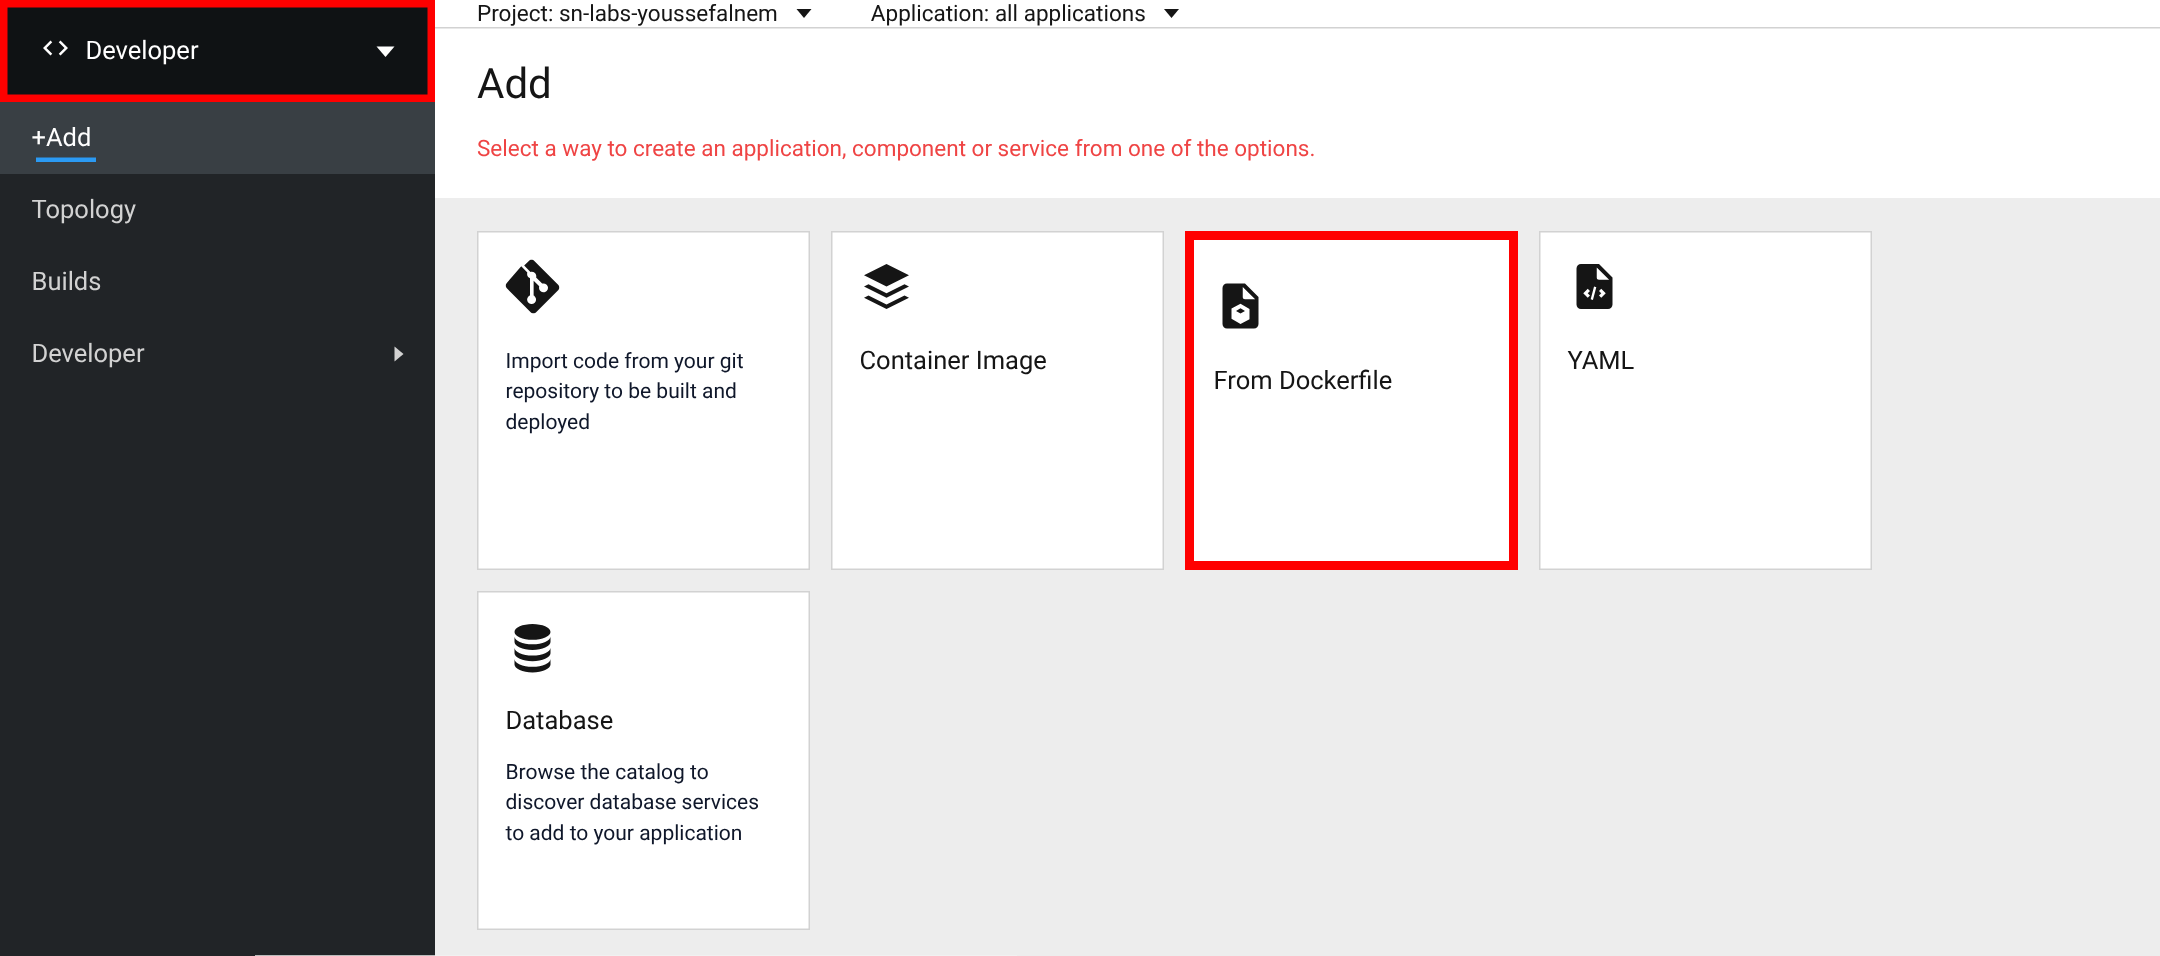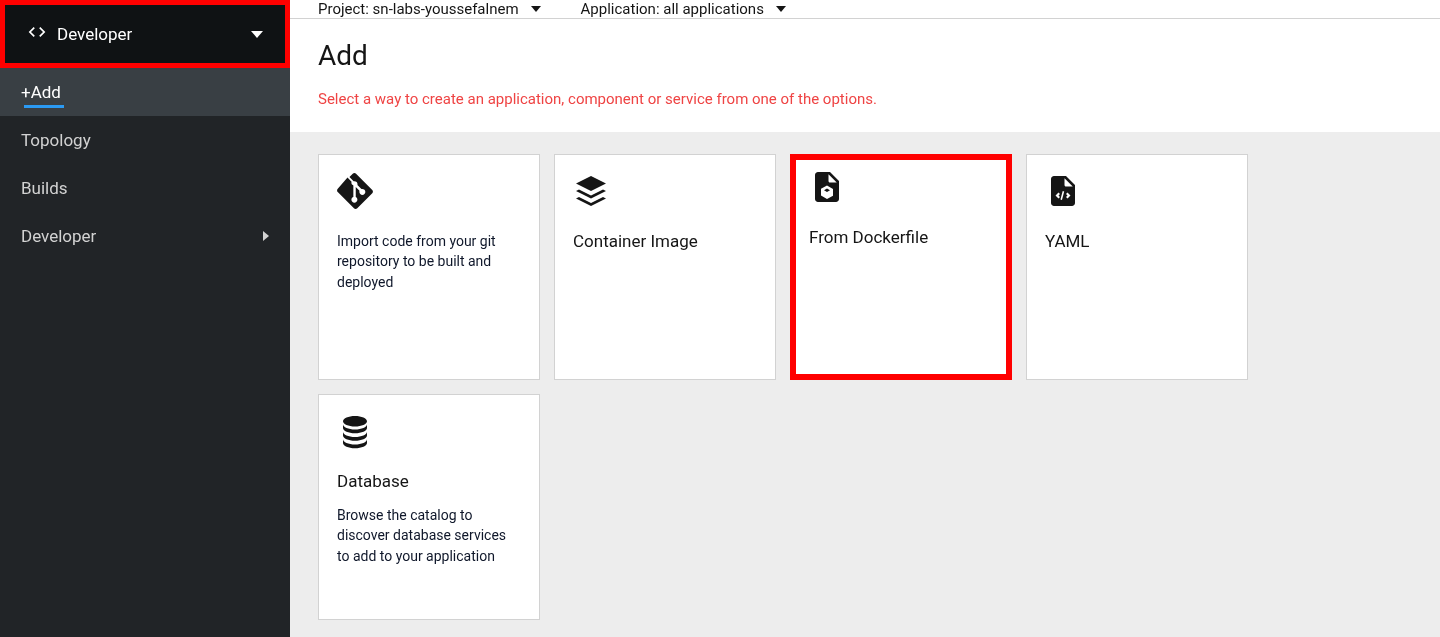--- a/index.html
+++ b/index.html
@@ -136,21 +136,21 @@
   .card {
     background: #fff;
     border: 1px solid #d2d2d2;
     padding: 18px 18px 22px 18px;
     min-height: 226px;
     cursor: pointer;
     display:flex; flex-direction:column;
   }
   .card.highlighted {
     border: 6px solid red;
-    padding: 9px 13px 17px 13px;
+    padding: 26px 13px 17px 13px;
   }
   .card-icon {
     height: 36px;
     margin-bottom: 22px;
   }
   .card-title {
     font-size: 17px;
     font-weight: 400;
     margin-bottom: 14px;
   }

